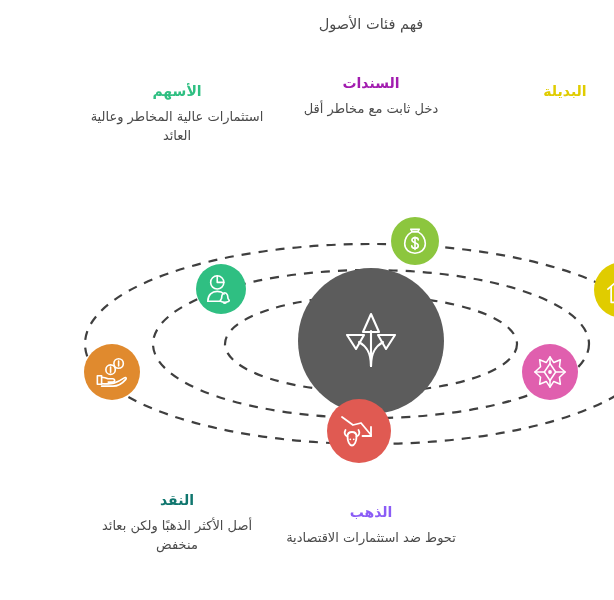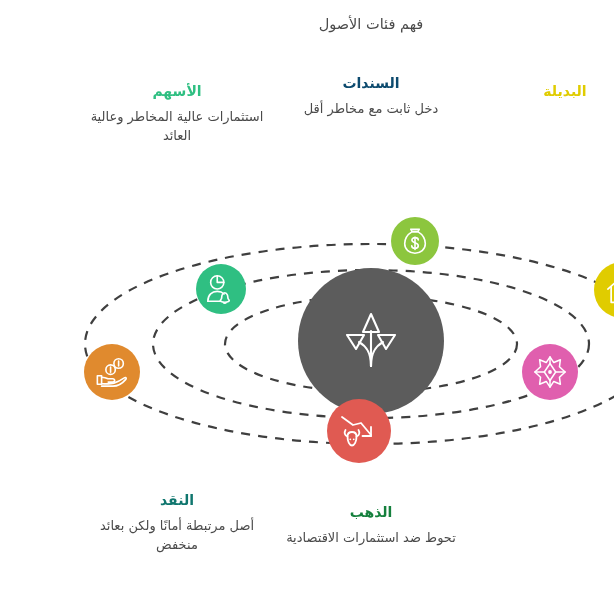--- a/index.html
+++ b/index.html
@@ -230,32 +230,32 @@
       </svg>
     </span>
   </div>
 
   <div class="label-block blk-stocks">
     <div class="heading" style="color:#2fbf82">الأسهم</div>
     <div class="desc">استثمارات عالية المخاطر وعالية العائد</div>
   </div>
 
   <div class="label-block blk-bonds">
-    <div class="heading" style="color:#0c4a6e">السندات</div>
+    <div class="heading" style="color:#a21caf">السندات</div>
     <div class="desc">دخل ثابت مع مخاطر أقل</div>
   </div>
 
   <div class="label-block blk-realestate">
     <div class="heading" style="color:#e0cc00">البديلة</div>
   </div>
 
   <div class="label-block blk-cash">
     <div class="heading" style="color:#0f766e">النقد</div>
-    <div class="desc">أصل مرتبطة أمانًا ولكن بعائد منخفض</div>
+    <div class="desc">أصل الأكثر الذهبًا ولكن بعائد منخفض</div>
   </div>
 
   <div class="label-block blk-gold">
-    <div class="heading" style="color:#15803d">الذهب</div>
+    <div class="heading" style="color:#8b5cf6">الذهب</div>
     <div class="desc">تحوط ضد استثمارات الاقتصادية</div>
   </div>
 
 
 </div>
 
 </body></html>

